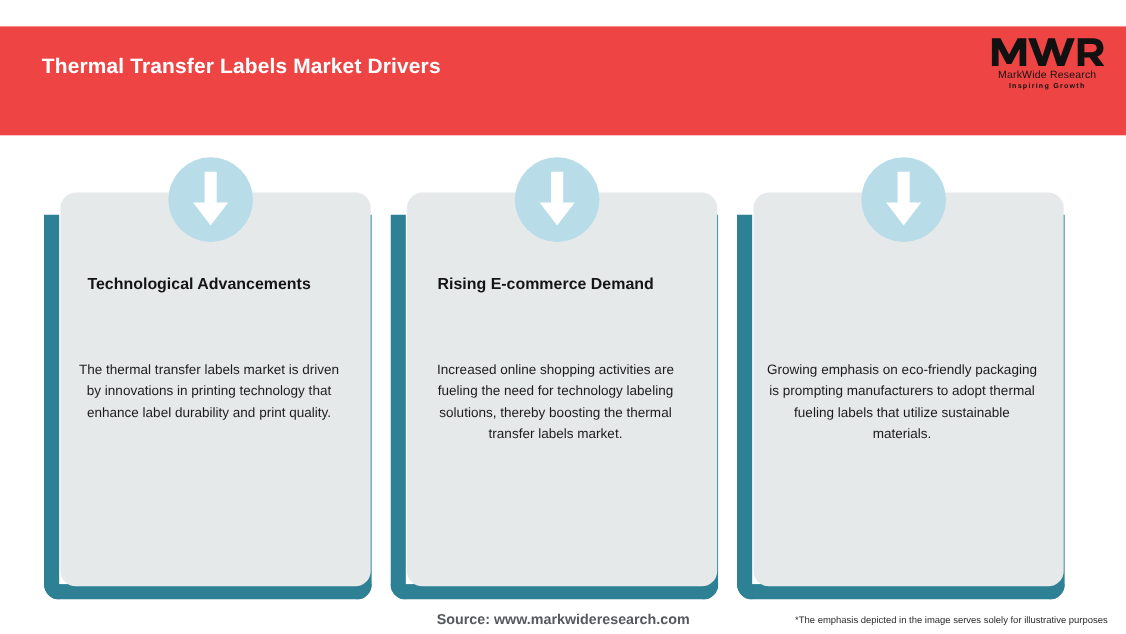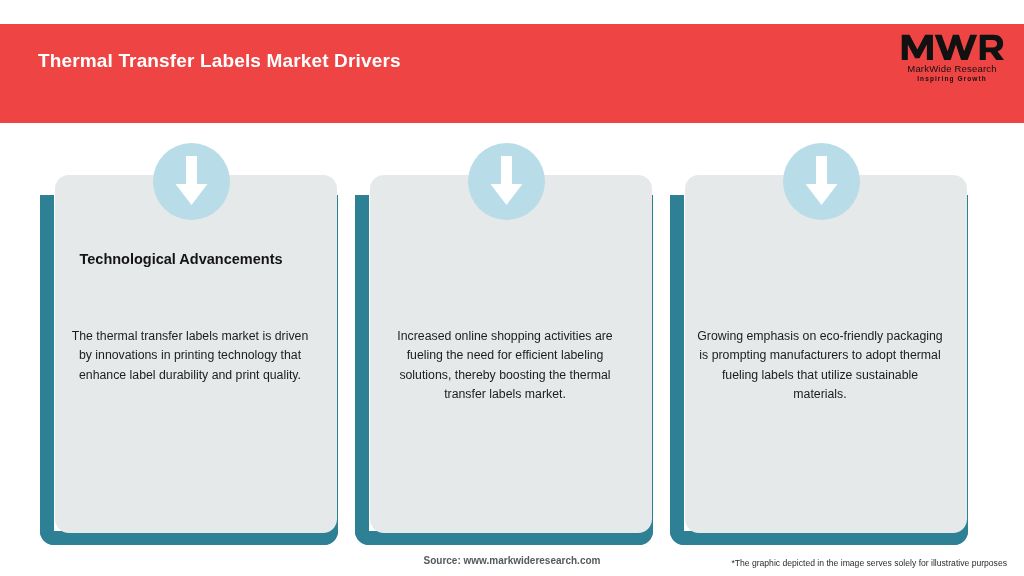--- a/index.html
+++ b/index.html
@@ -154,21 +154,21 @@
     z-index: 2;
   }
 
   
   .footer-source {
     position: absolute;
     left: 0;
     top: 555px;
     width: 1024px;
     text-align: center;
-    font-size: 10px;
+    font-size: 13px;
     font-weight: bold;
     color: #54595d;
   }
   .footer-note {
     position: absolute;
     right: 17px;
     top: 558px;
     font-size: 8.6px;
     color: #2b2b2b;
     white-space: nowrap;
@@ -208,30 +208,31 @@
   </div>
 
   <div class="card-group g2">
     <div class="card-frame"></div>
     <div class="card"></div>
     <div class="card-icon">
       <svg width="33" height="50" viewBox="0 0 33 50" xmlns="http://www.w3.org/2000/svg">
         <path d="M11 0 L22 0 L22 28 L32.5 28 L16.5 49 L0.5 28 L11 28 Z" fill="#ffffff"></path>
       </svg>
     </div>
-    <div class="card-body">Increased online shopping activities are fueling the need for efficient labeling solutions, thereby boosting the thermal transfer labels market.</div>
+    <div class="card-title">Rising E-commerce Demand</div>
+    <div class="card-body">Increased online shopping activities are fueling the need for technology labeling solutions, thereby boosting the thermal transfer labels market.</div>
   </div>
 
   <div class="card-group g3">
     <div class="card-frame"></div>
     <div class="card"></div>
     <div class="card-icon">
       <svg width="33" height="50" viewBox="0 0 33 50" xmlns="http://www.w3.org/2000/svg">
         <path d="M11 0 L22 0 L22 28 L32.5 28 L16.5 49 L0.5 28 L11 28 Z" fill="#ffffff"></path>
       </svg>
     </div>
     <div class="card-body">Growing emphasis on eco-friendly packaging is prompting manufacturers to adopt thermal fueling labels that utilize sustainable materials.</div>
   </div>
 
 </div>
 
 <div class="footer-source">Source: www.markwideresearch.com</div>
-<div class="footer-note">*The graphic depicted in the image serves solely for illustrative purposes</div>
+<div class="footer-note">*The emphasis depicted in the image serves solely for illustrative purposes</div>
 
 </body></html>

